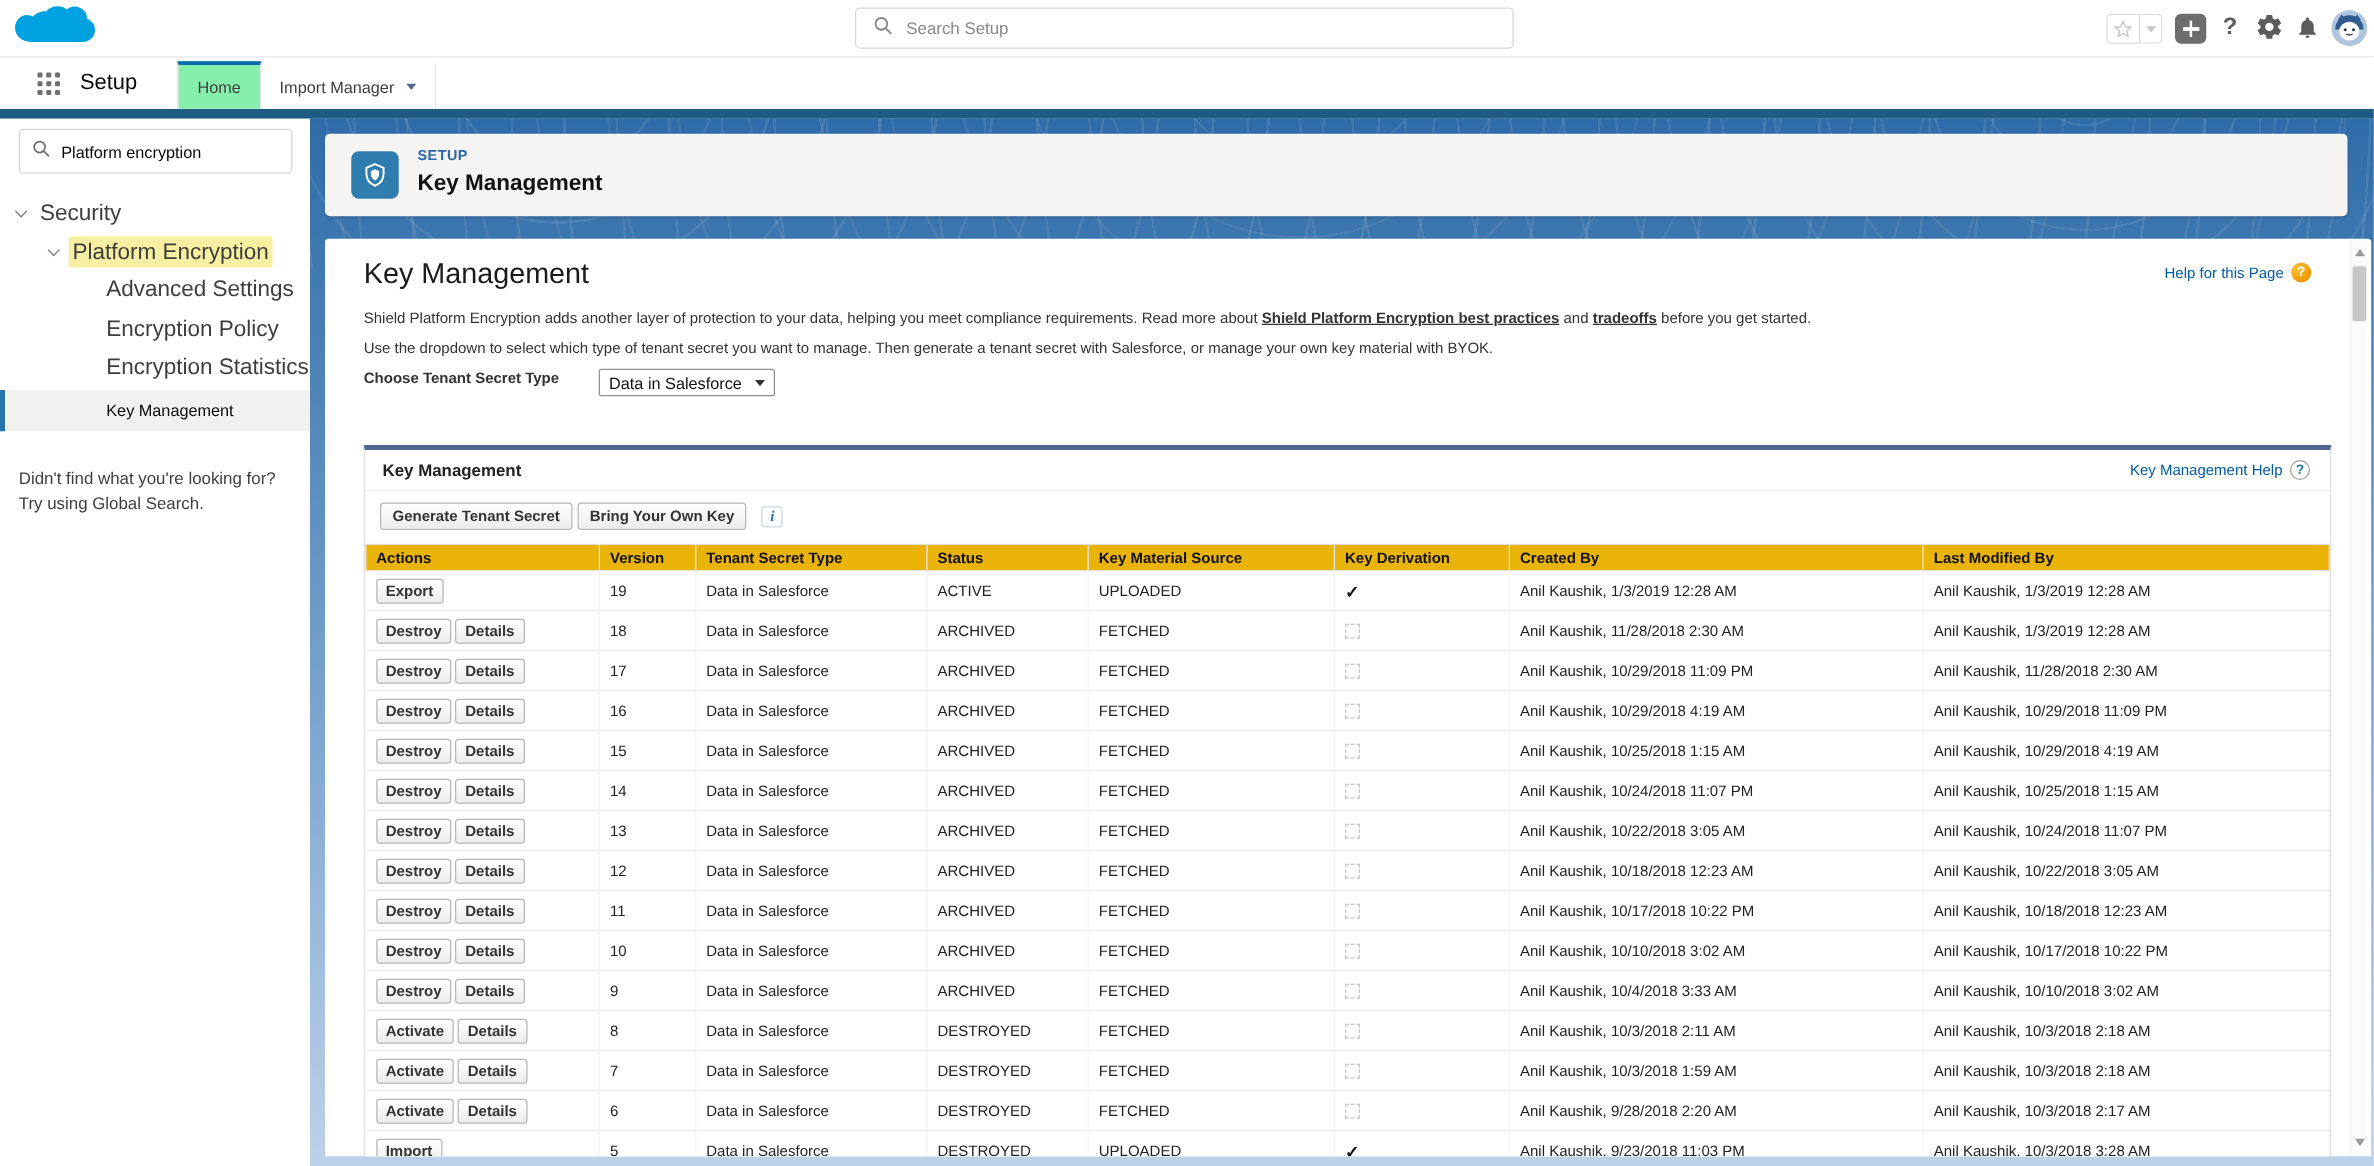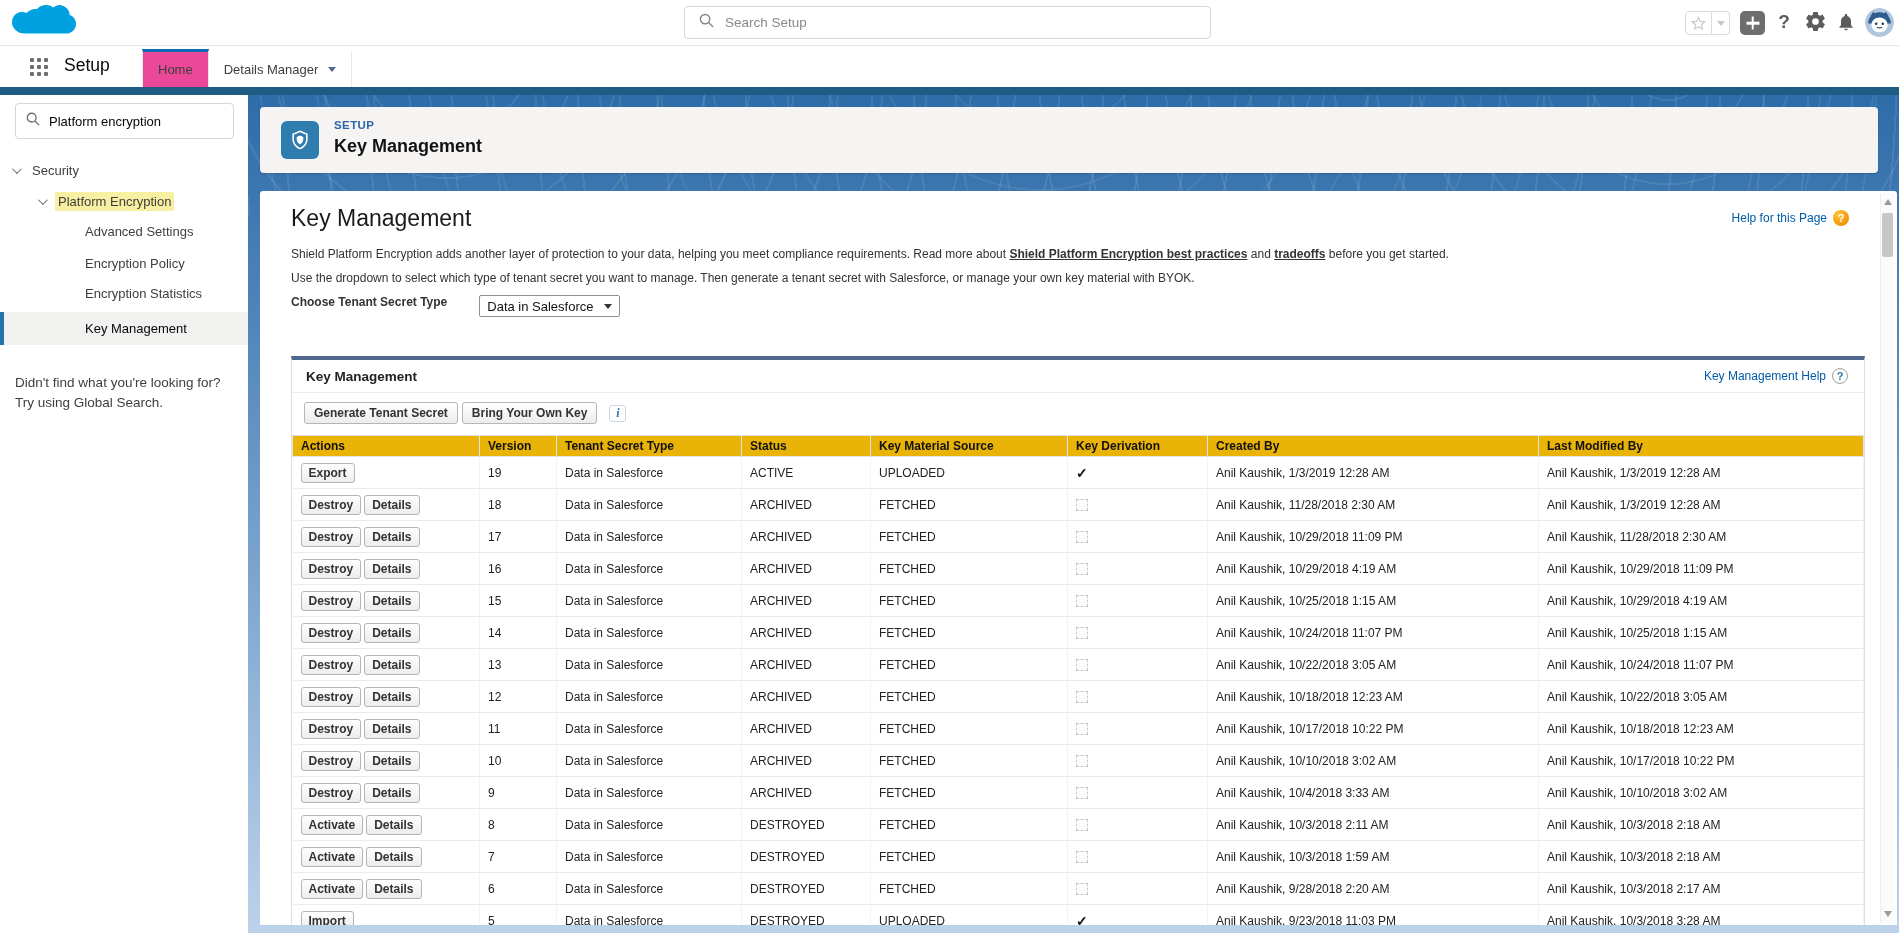--- a/index.html
+++ b/index.html
@@ -37,35 +37,35 @@
 
   
   .navbar { position:absolute; top:46px; left:0; width:1899px; height:41px; background:#fff; z-index:4; }
   .waffle { position:absolute; left:30px; top:12px; width:19px; height:19px; cursor:pointer;
     display:grid; grid-template-columns:repeat(3,4px); grid-template-rows:repeat(3,4px); gap:3px; }
   .waffle i { background:#706e6b; border-radius:1px; }
   .nav-app { position:absolute; left:64px; top:9px; font-size:17.5px; color:#080707; }
   .tabs { position:absolute; left:142px; bottom:0; display:flex; height:38px; }
   .tab { display:flex; align-items:center; font-size:13px; color:#3e3e3c; padding:0 15px;
     border-top:3px solid transparent; cursor:pointer; }
-  .tab.active { border-top-color:#0b6bb1; background:#ec4899; border-left:1px solid #e8e8e8;
+  .tab.active { border-top-color:#0b6bb1; background:#86efac; border-left:1px solid #e8e8e8;
     border-right:1px solid #e8e8e8; }
   .tab .caret-dn { border-top-color:#54698d; margin-left:10px; }
   .tab-sep { border-right:1px solid #e8e8e8; }
   .setup-strip { position:absolute; top:87px; left:0; width:1899px; height:8px; background:#1f5c84; }
 
   
   .sidebar { position:absolute; top:95px; left:0; width:248px; height:838px; background:#fff; z-index:3; }
   .sb-search { position:absolute; left:15px; top:8px; width:219px; height:36px; border:1px solid #d8d6d4;
     border-radius:4px; display:flex; align-items:center; padding:0 10px; }
   .sb-search input { border:none; outline:none; width:100%; font-size:13px; color:#080707;
     font-family:"Liberation Sans",sans-serif; margin-left:9px; }
   .chev { display:inline-block; width:7px; height:7px; border-right:1.6px solid #706e6b;
     border-bottom:1.6px solid #706e6b; transform:rotate(45deg) translateY(-2px); }
-  .tree-row { position:absolute; display:flex; align-items:center; font-size:13px; color:#3e3e3c;
+  .tree-row { position:absolute; display:flex; align-items:center; font-size:18px; color:#3e3e3c;
     cursor:pointer; height:20px; }
   .hl { background:#f7efa1; padding:2px 3px; border-radius:2px; }
   .tree-selected { position:absolute; left:0; top:217px; width:248px; height:33px; background:#f1f1f0;
     border-left:4px solid #2574a9; display:flex; align-items:center; cursor:pointer;
     font-size:13px; color:#080707; }
   .sb-footer { position:absolute; left:15px; top:278px; font-size:13.5px; color:#3e3e3c; line-height:19.5px; }
 
   
   .main-bg { position:absolute; top:95px; left:248px; width:1651px; height:838px;
     background:linear-gradient(180deg,#2e6ca9 0%, #4a80b6 22%, #80a8d0 60%, #bdd2ea 100%); }
@@ -209,21 +209,21 @@
       <i></i>
       <i></i>
       <i></i>
   </span>
   <span class="nav-app">Setup</span>
   <div class="tabs">
     <div class="tab active">
       <span>Home</span>
     </div>
     <div class="tab tab-sep">
-      <span>Details Manager</span>
+      <span>Import Manager</span>
       <i class="caret-dn"></i>
     </div>
   </div>
 </div>
 <div class="setup-strip"></div>
 
 <div class="sidebar">
   <div class="sb-search">
     <span>
       <svg width="14" height="14" viewBox="0 0 16 16">

